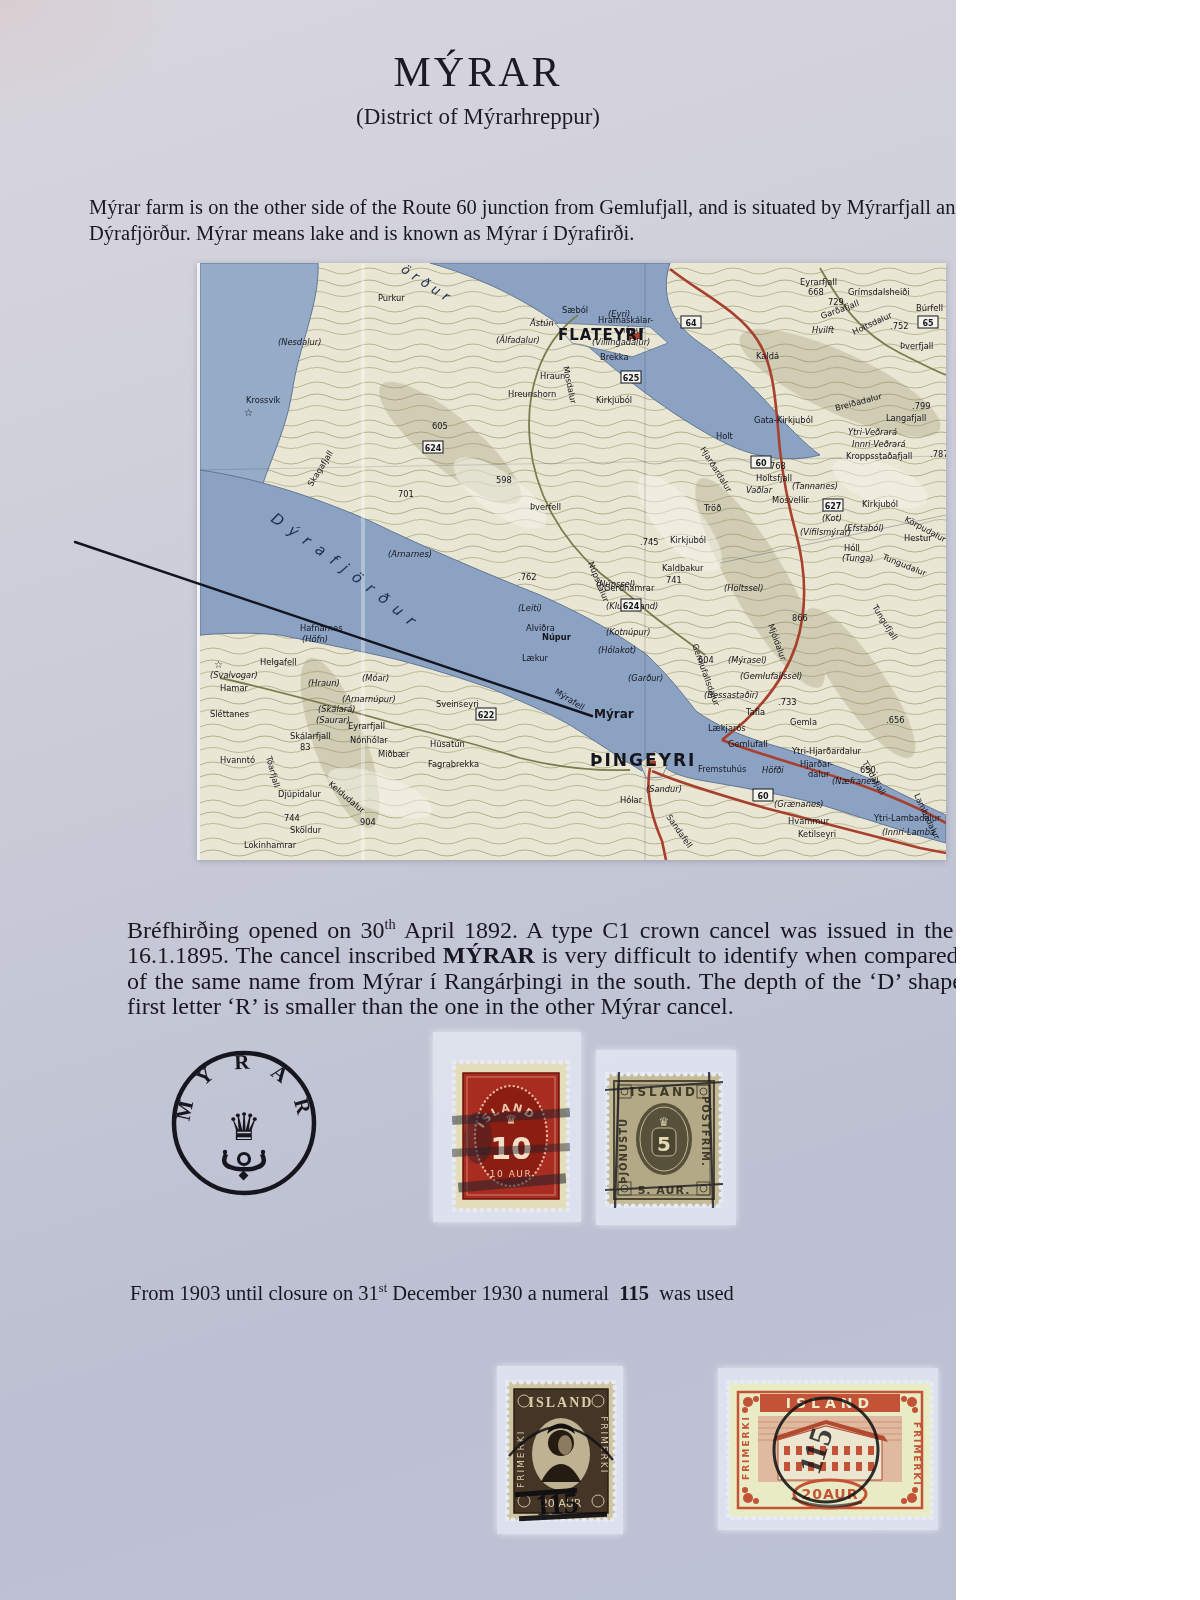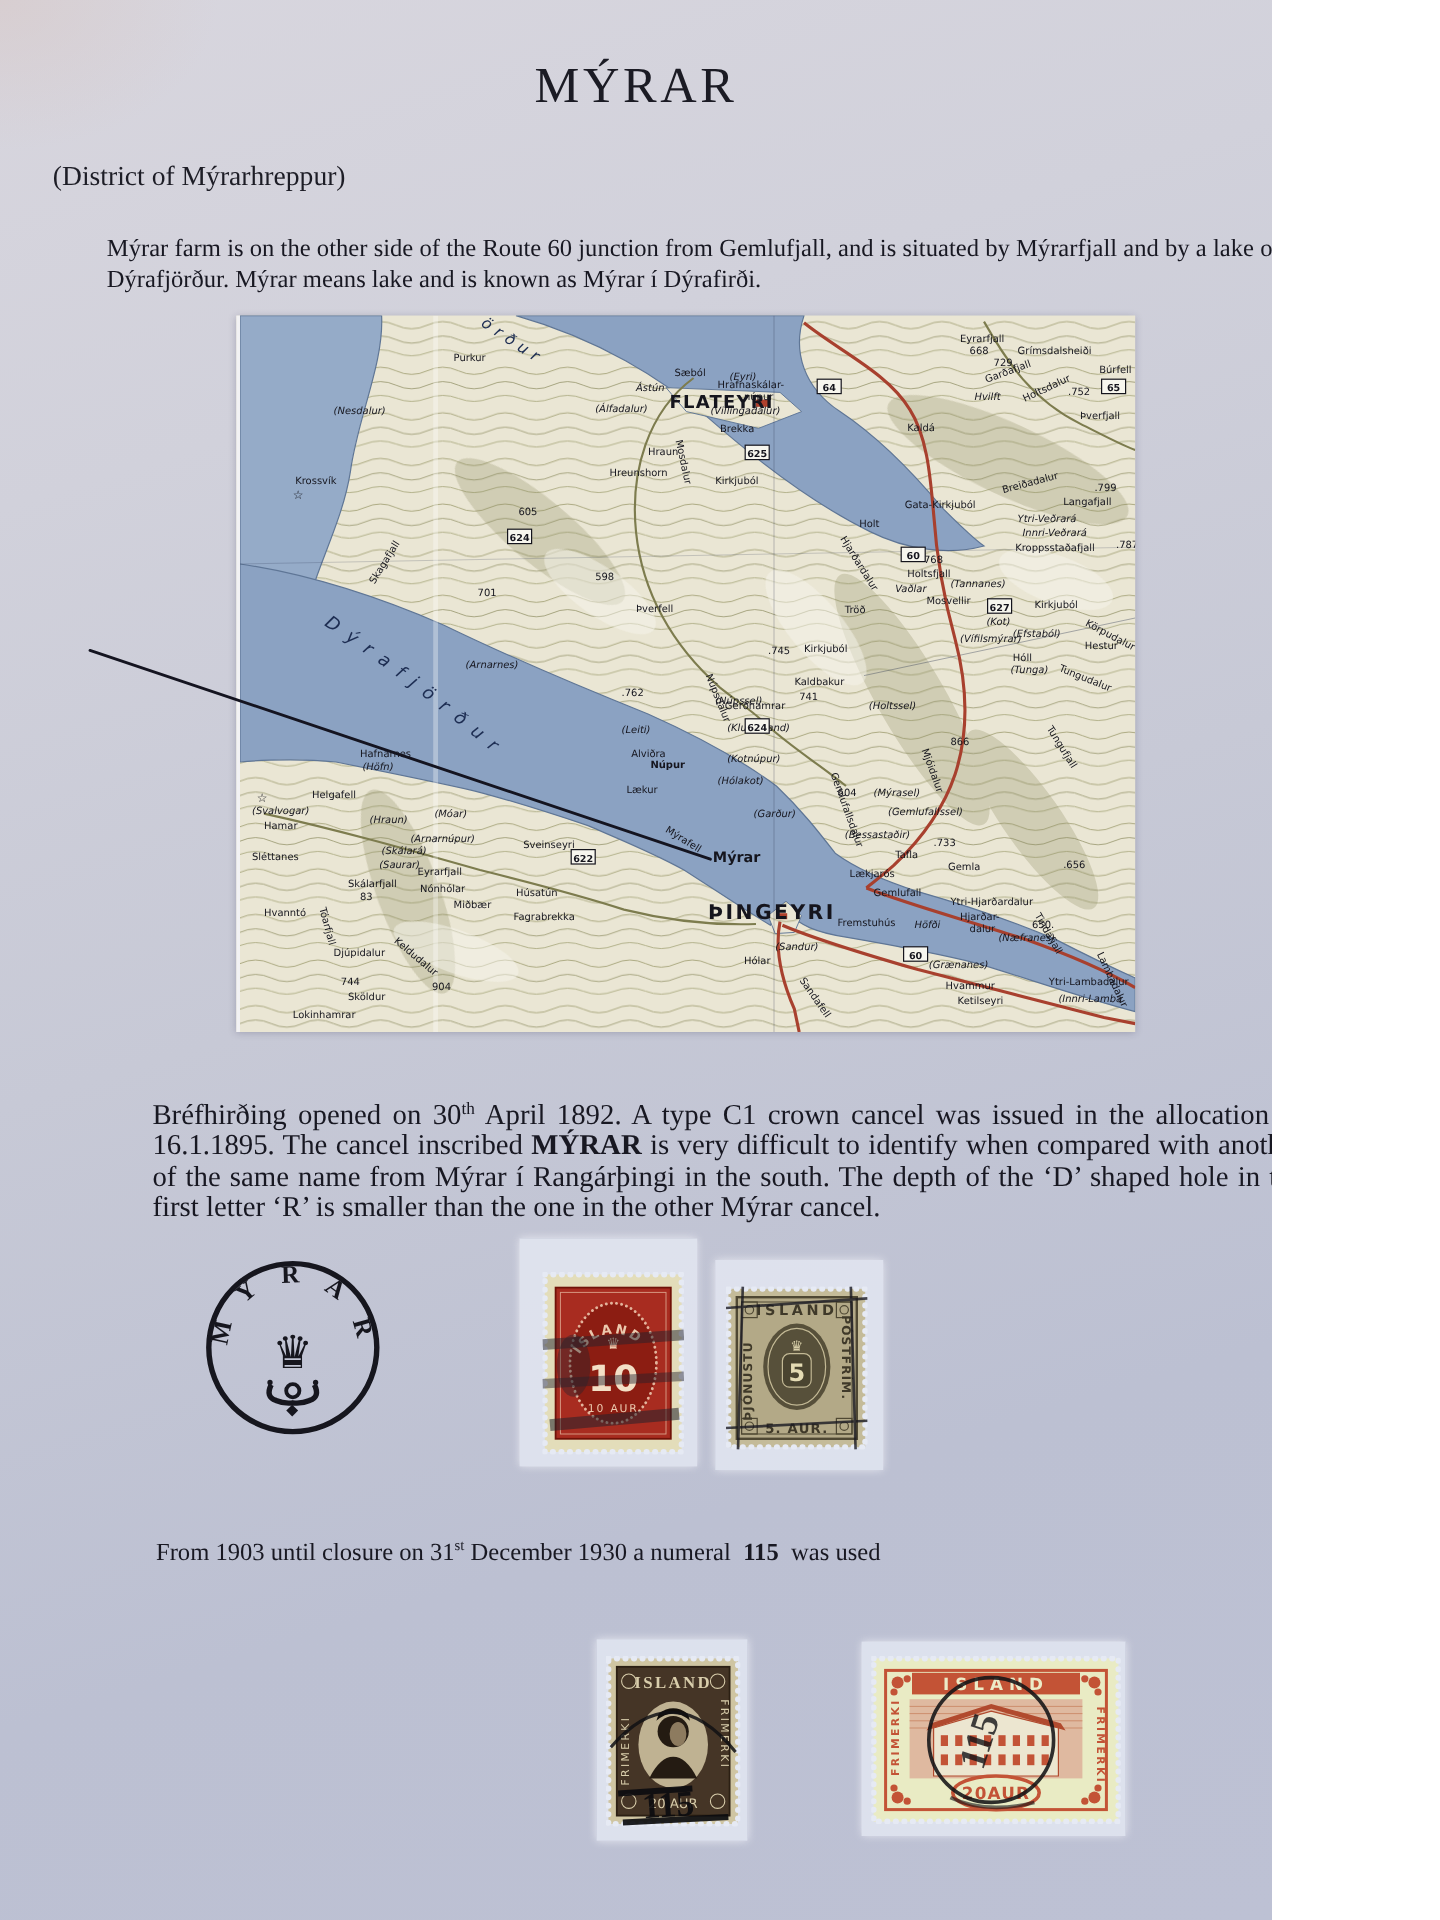--- a/index.html
+++ b/index.html
@@ -1,23 +1,23 @@
 <!DOCTYPE html>
 <html><head>
 <meta charset="utf-8">
 <style>
   html,body{margin:0;padding:0;}
-  #page{position:relative;width:1060px;height:1600px;overflow:hidden;
+  #page{position:relative;width:956px;height:1600px;overflow:hidden;
     font-family:"Liberation Serif", serif;color:#17171f;
     background:
       radial-gradient(ellipse 260px 180px at 0% 0%, rgba(216,200,198,.55), transparent 70%),
       linear-gradient(163deg,#d8d6de 0%,#d1d1db 22%,#c7c9d6 48%,#bcc0d2 75%,#bdc1d4 100%);}
   .abs{position:absolute;}
   #title{top:48px;left:0;width:100%;text-align:center;font-size:42px;letter-spacing:3px;color:#1b1b24;}
-  #subtitle{top:134px;left:0;width:100%;text-align:left;font-size:23px;color:#1d1d26;margin-left:44px;}
+  #subtitle{top:104px;left:0;width:100%;text-align:center;font-size:23px;color:#1d1d26;}
   #intro{top:194px;left:64px;width:1078px;font-size:20.5px;line-height:26px;text-align:justify;color:#181822;margin-left:25px;}
   #map-fig{top:263px;left:197px;width:746px;height:597px;box-shadow:0 1px 6px rgba(40,40,70,.25);
     border-left:3px solid #f2f2f4;background:#e9e6d5;}
   #overlay{top:0;left:0;width:1200px;height:1600px;pointer-events:none;}
   #para2{top:912px;left:127px;width:960px;font-size:24px;line-height:25.4px;text-align:justify;color:#181822;}
   #numeral-line{top:1281px;left:130px;width:900px;font-size:20.5px;color:#181822;}
   sup{font-size:0.6em;}
   .mount{background:rgba(233,237,246,0.72);box-shadow:0 0 7px rgba(250,250,255,.65);}
   #cancel-box{top:1048px;left:166px;width:158px;height:152px;}
   svg text{font-family:"DejaVu Sans", sans-serif;}

